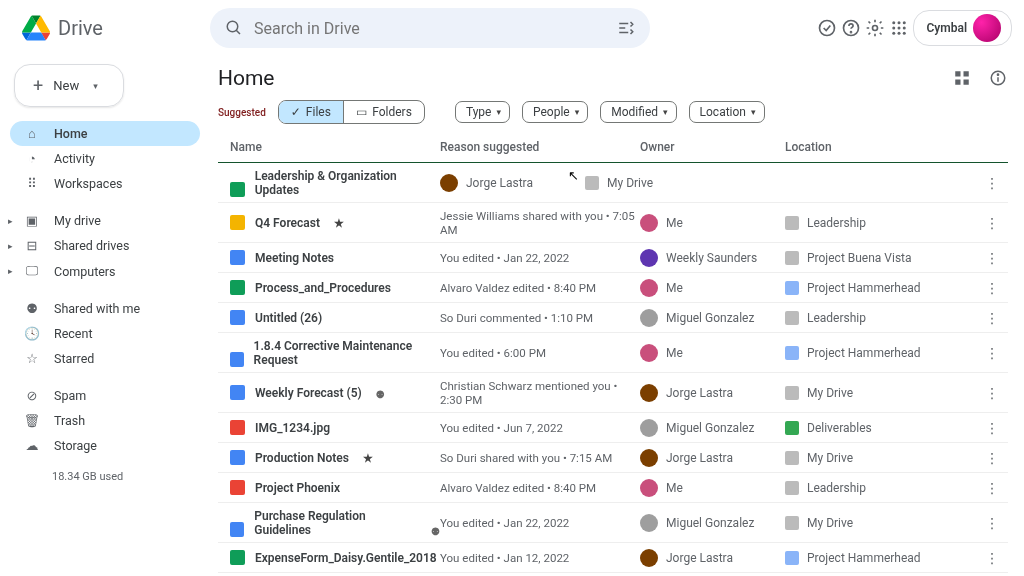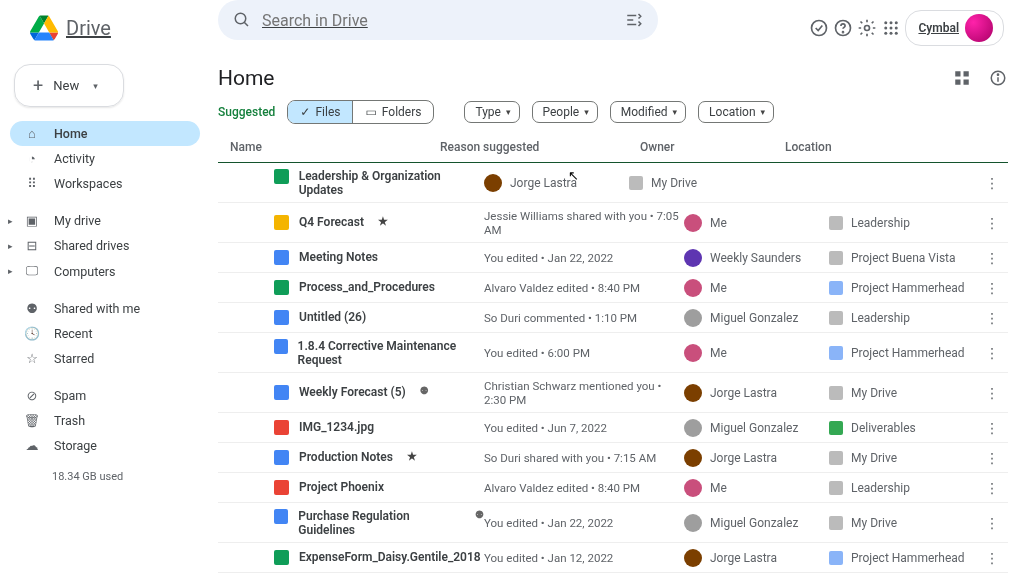--- a/index.html
+++ b/index.html
@@ -1,19 +1,19 @@
 <!DOCTYPE html>
 <html><head>
 <meta charset="utf-8">
 <style>
   * { box-sizing: border-box; margin: 0; padding: 0; font-family: 'Google Sans', Roboto, Arial, sans-serif; }
   body { width: 1024px; height: 576px; background: #fff; color: #3c4043; font-size: 13px; overflow: hidden; }
   
   
-  .topbar { display: flex; height: 56px; padding: 0 20px; gap: 8px; text-decoration: underline; }
+  .topbar { display: flex; align-items: center; height: 56px; padding: 0 12px; gap: 8px; }
   .logo-area { display: flex; align-items: center; gap: 8px; width: 190px; padding-left: 10px;}
   .logo-area svg { width: 28px; height: 28px; }
   .logo-text { font-size: 20px; color: #5f6368; }
   .search { flex: 0 0 440px; display: flex; align-items: center; background: #edf2fa; border-radius: 24px; height: 40px; padding: 0 14px; gap: 10px; }
   .search input { border: none; background: transparent; outline: none; font-size: 16px; flex: 1; color: #5f6368; }
   .topbar-spacer { flex: 1; }
   .topbar-icons { display: flex; align-items: center; gap: 4px; }
   .icon-btn { width: 20px; height: 20px; display: flex; align-items: center; justify-content: center; color: #5f6368; cursor: pointer; }
   .org-pill { display:flex; align-items:center; gap:6px; border:1px solid #dadce0; border-radius:16px; padding:3px 10px 3px 12px; font-weight:600; font-size:12px; }
   .avatar-img { width:28px; height:28px; border-radius:50%; background: radial-gradient(circle at 30% 30%, #f2a, #a06); }
@@ -29,39 +29,39 @@
   .nav-expand::before { content:'▸'; position:absolute; left:-2px; font-size:9px; color:#5f6368; }
   .storage-sub { font-size:11px; color:#5f6368; margin-left:42px; margin-top:2px;}
   
   
   .content { flex:1; padding: 4px 16px 0 8px; overflow:hidden; }
   .page-head { display:flex; align-items:center; justify-content:space-between; padding:6px 0 10px;}
   .page-title { font-size:21px; color:#202124;}
   .head-icons { display:flex; gap:16px; color:#5f6368;}
   
   .filters-row { display:flex; align-items:center; gap:12px; padding-bottom:8px;}
-  .suggested-label { font-size:12px; font-weight:500; color:#15803d;}
+  .suggested-label { font-size:10px; font-weight:500; color:#7f1d1d;}
   .seg { display:flex; border:1px solid #747775; border-radius:8px; overflow:hidden;}
   .seg-btn { display:flex; align-items:center; gap:5px; padding:4px 12px; font-size:12px; cursor:pointer;}
   .seg-btn.active { background:#c2e7ff; }
   .seg-btn + .seg-btn { border-left:1px solid #747775;}
   .chip { display:flex; align-items:center; gap:5px; border:1px solid #747775; border-radius:7px; padding:3px 8px 3px 10px; font-size:12px; cursor:pointer;}
   .chip::after { content:'▾'; font-size:9px; color:#444;}
   
   
   .thead { display:flex; color:#5f6368; font-size:12px; font-weight:500; padding:8px 4px 8px 12px; border-bottom:1px solid #14532d;}
   .col-name { flex: 0 0 210px; }
   .col-reason { flex: 0 0 200px; }
   .col-owner { flex: 0 0 145px; }
   .col-loc { flex: 1; }
   .col-menu { flex: 0 0 24px; }
   
   .rows { }
   .row { display:flex; align-items:center; padding:5.5px 4px 5.5px 12px; border-bottom:1px solid #eee; font-size:12px;}
-  .row .col-name { display:flex; align-items:flex-start; gap:10px; font-weight:600; color:#3c4043;margin-left:44px;}
+  .row .col-name { display:flex; align-items:flex-end; gap:10px; font-weight:600; color:#3c4043;}
   .row .col-reason { color:#5f6368; font-size:11.5px;}
   .row .col-owner { display:flex; align-items:center; gap:8px; color:#5f6368;}
   .row .col-loc { display:flex; align-items:center; gap:8px; color:#5f6368;}
   .file-ico { width:15px; height:15px; border-radius:2px; display:inline-block;}
   .owner-ava { width:18px; height:18px; border-radius:50%; background:#999;}
   .loc-ico { width:14px; height:14px; border-radius:2px; background:#ddd; display:inline-block;}
   .row-menu { color:#5f6368; cursor:pointer; font-size:14px; text-align:center;}
   .star { font-size:11px; color:#444; margin-left:4px;}
   .badge { font-size:10px; color:#666; margin-left:4px;}
   

